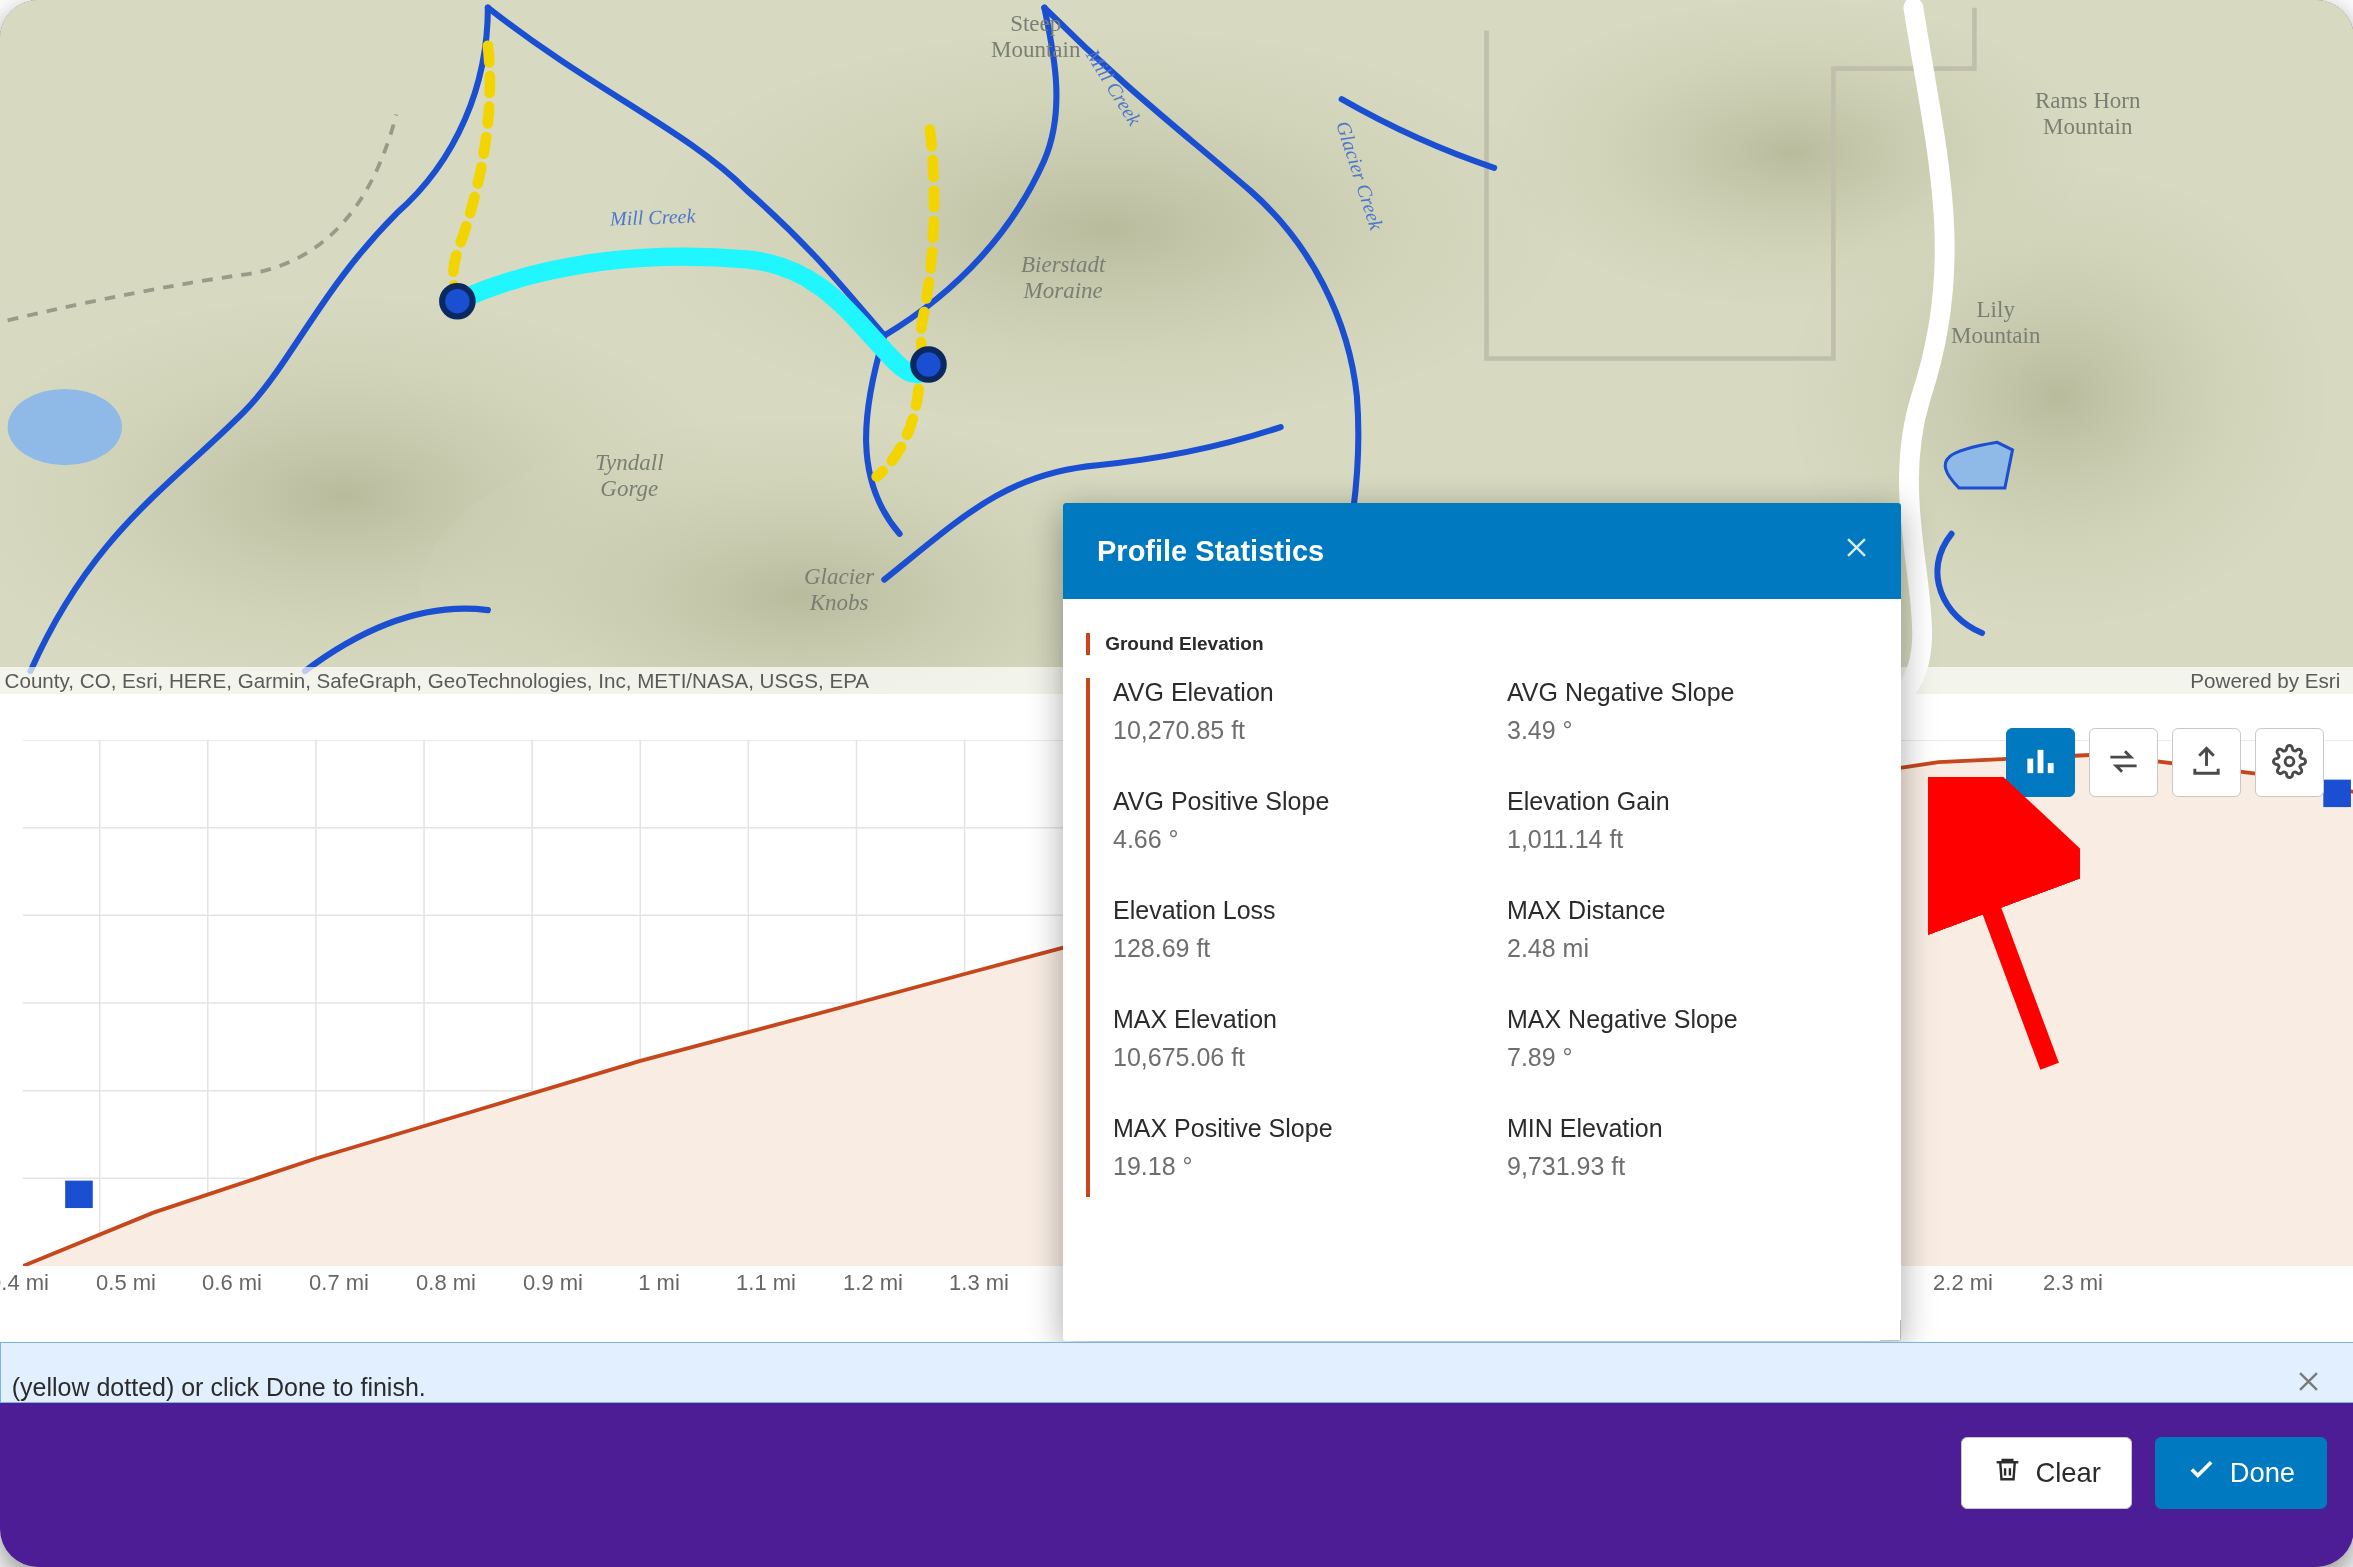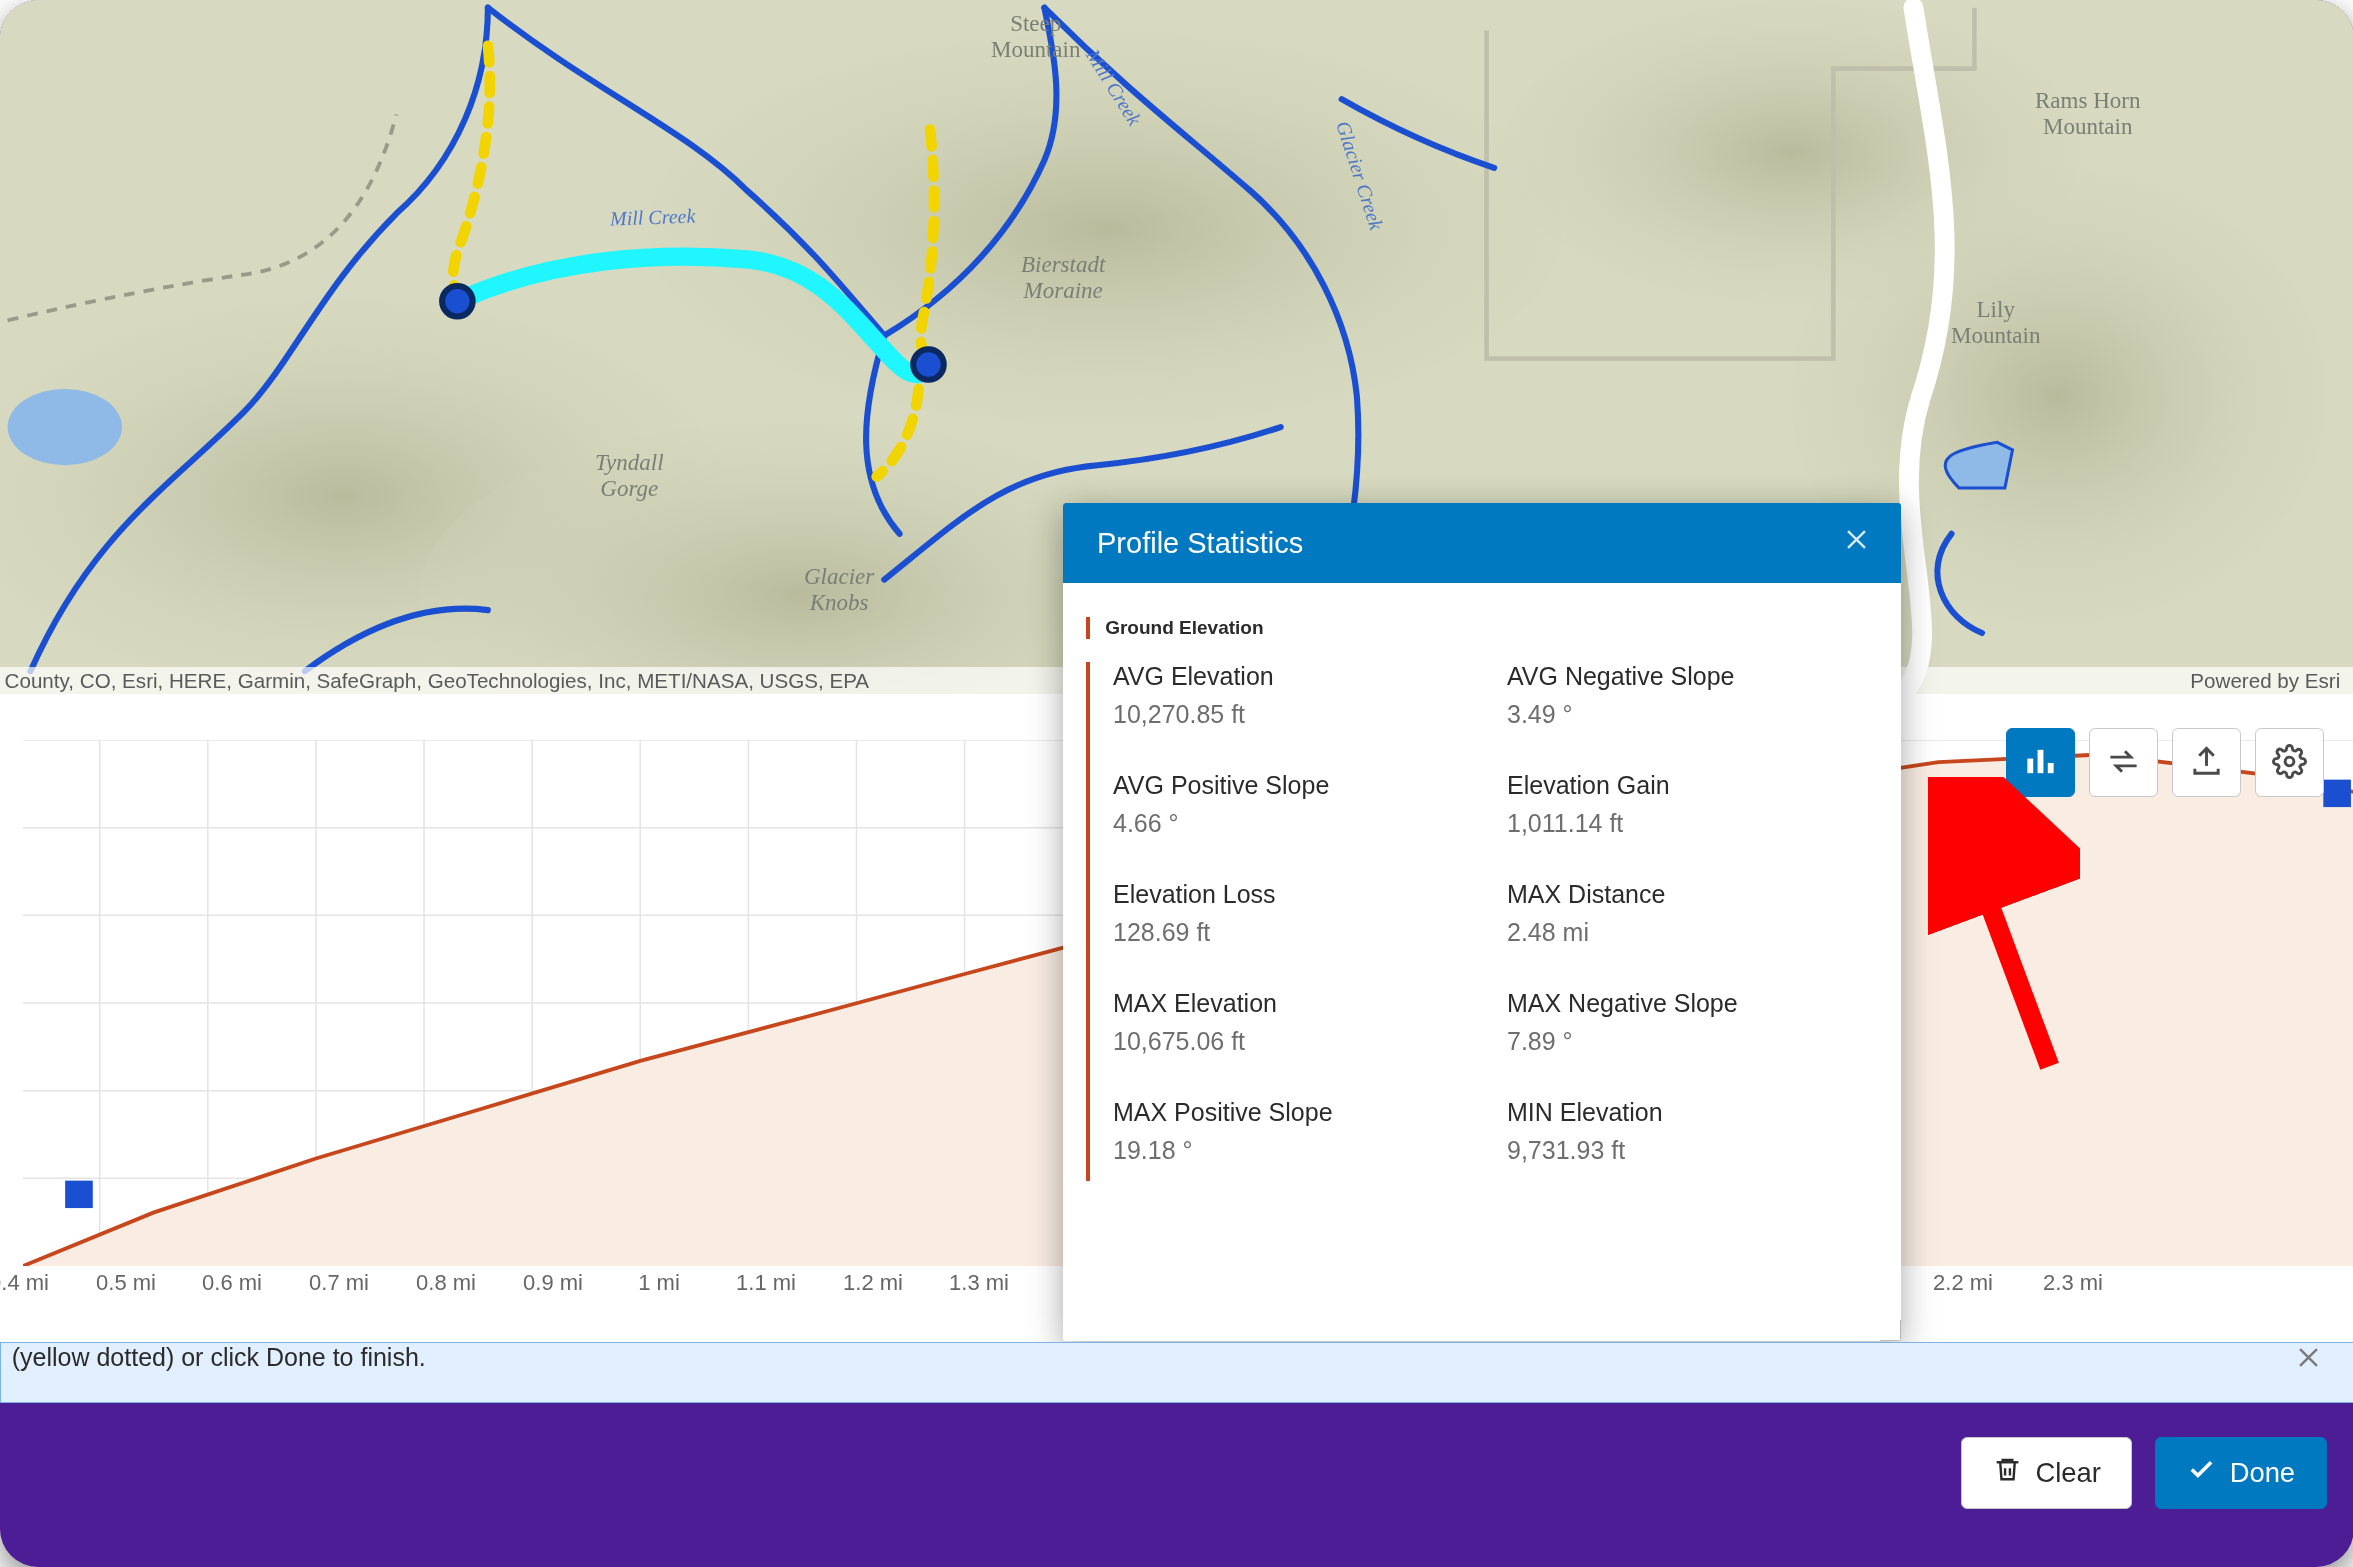--- a/index.html
+++ b/index.html
@@ -93,25 +93,25 @@
     left: 1063px; top: 503px;
     width: 838px; height: 838px;
     background:#fff;
     box-shadow: 0 7.6px 34px rgba(0,0,0,0.35);
     border-radius: 3px;
     overflow:hidden;
   }
   .stats-header {
     background:#0079c1;
     color:#fff;
-    height: 80px;
+    height: 96px;
     display:flex; align-items:center; justify-content:space-between;
     padding: 0 30.5px 0 34px;
     font-size: 29px;
-    font-weight: 400;
+    font-weight: 700;
   }
   .stats-close { cursor:pointer; opacity:0.85; }
   .stats-close svg { width:29px; height:29px; stroke:#fff; }
 
   .stats-body { padding: 34px 15.2px 23px 42px; }
   .stats-group-title {
     font-size: 19px; font-weight:600; color:#2b2b2b;
     border-left: 4.6px solid #c7461c;
     padding-left: 0;
     margin-left: -19px;
@@ -146,21 +146,21 @@
   }
 
   
   .msg-bar {
     position:absolute;
     left:0; right:0;
     top: 1342px;
     height: 61px;
     background:#e1efff;
     border: 1.5px solid #7ab4e6;
-    display:flex; align-items:flex-start; justify-content:space-between;
+    display:flex; align-items:flex-end; justify-content:space-between;
     padding: 0 30.5px 0 10.7px;
     font-size: 25px;
     color:#2b2b2b;
   }
   .msg-close { cursor:pointer; color:#7a7a7a; }
   .msg-close svg { width:29px; height:29px; }
 
   
   .footer {
     position:absolute; right: 27.4px; top: 1437px;

